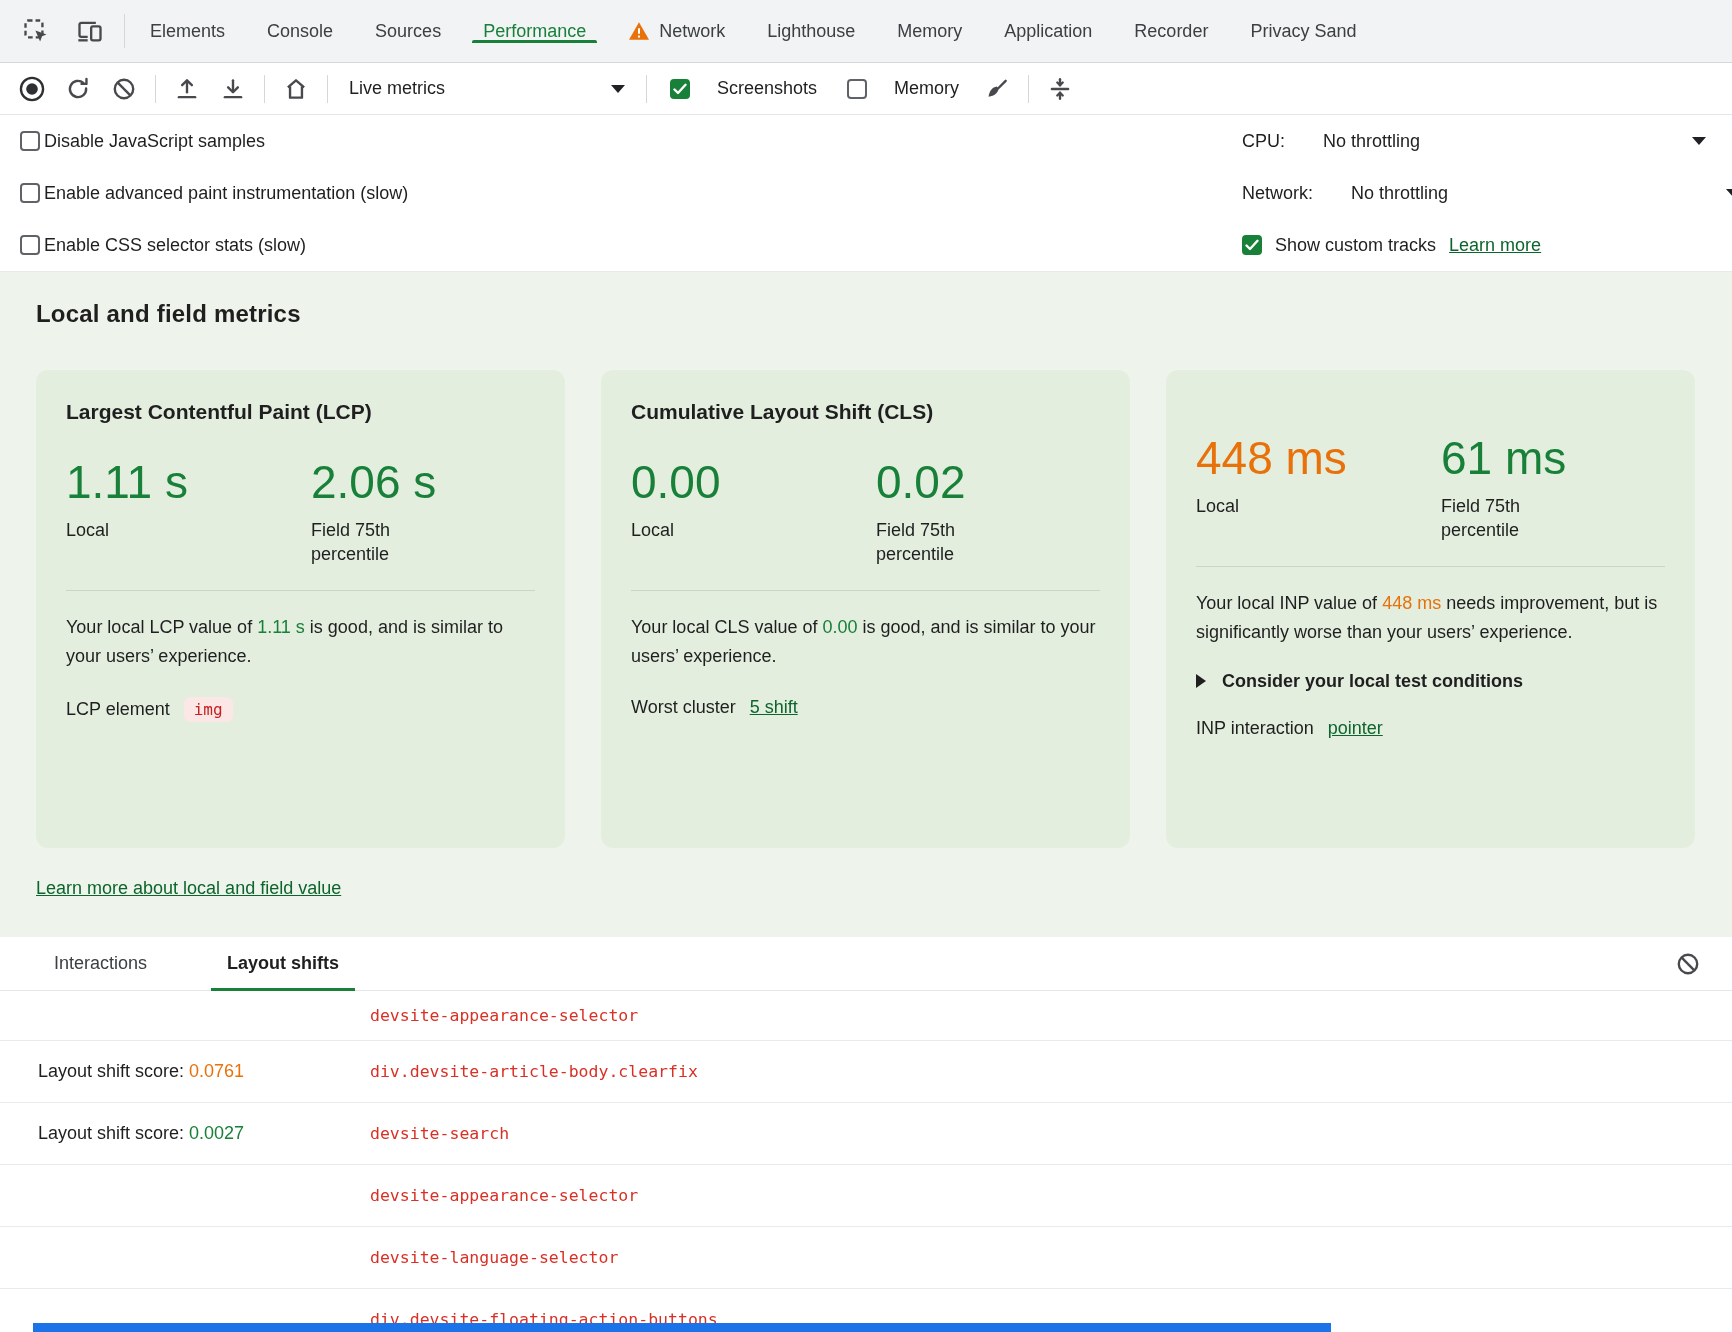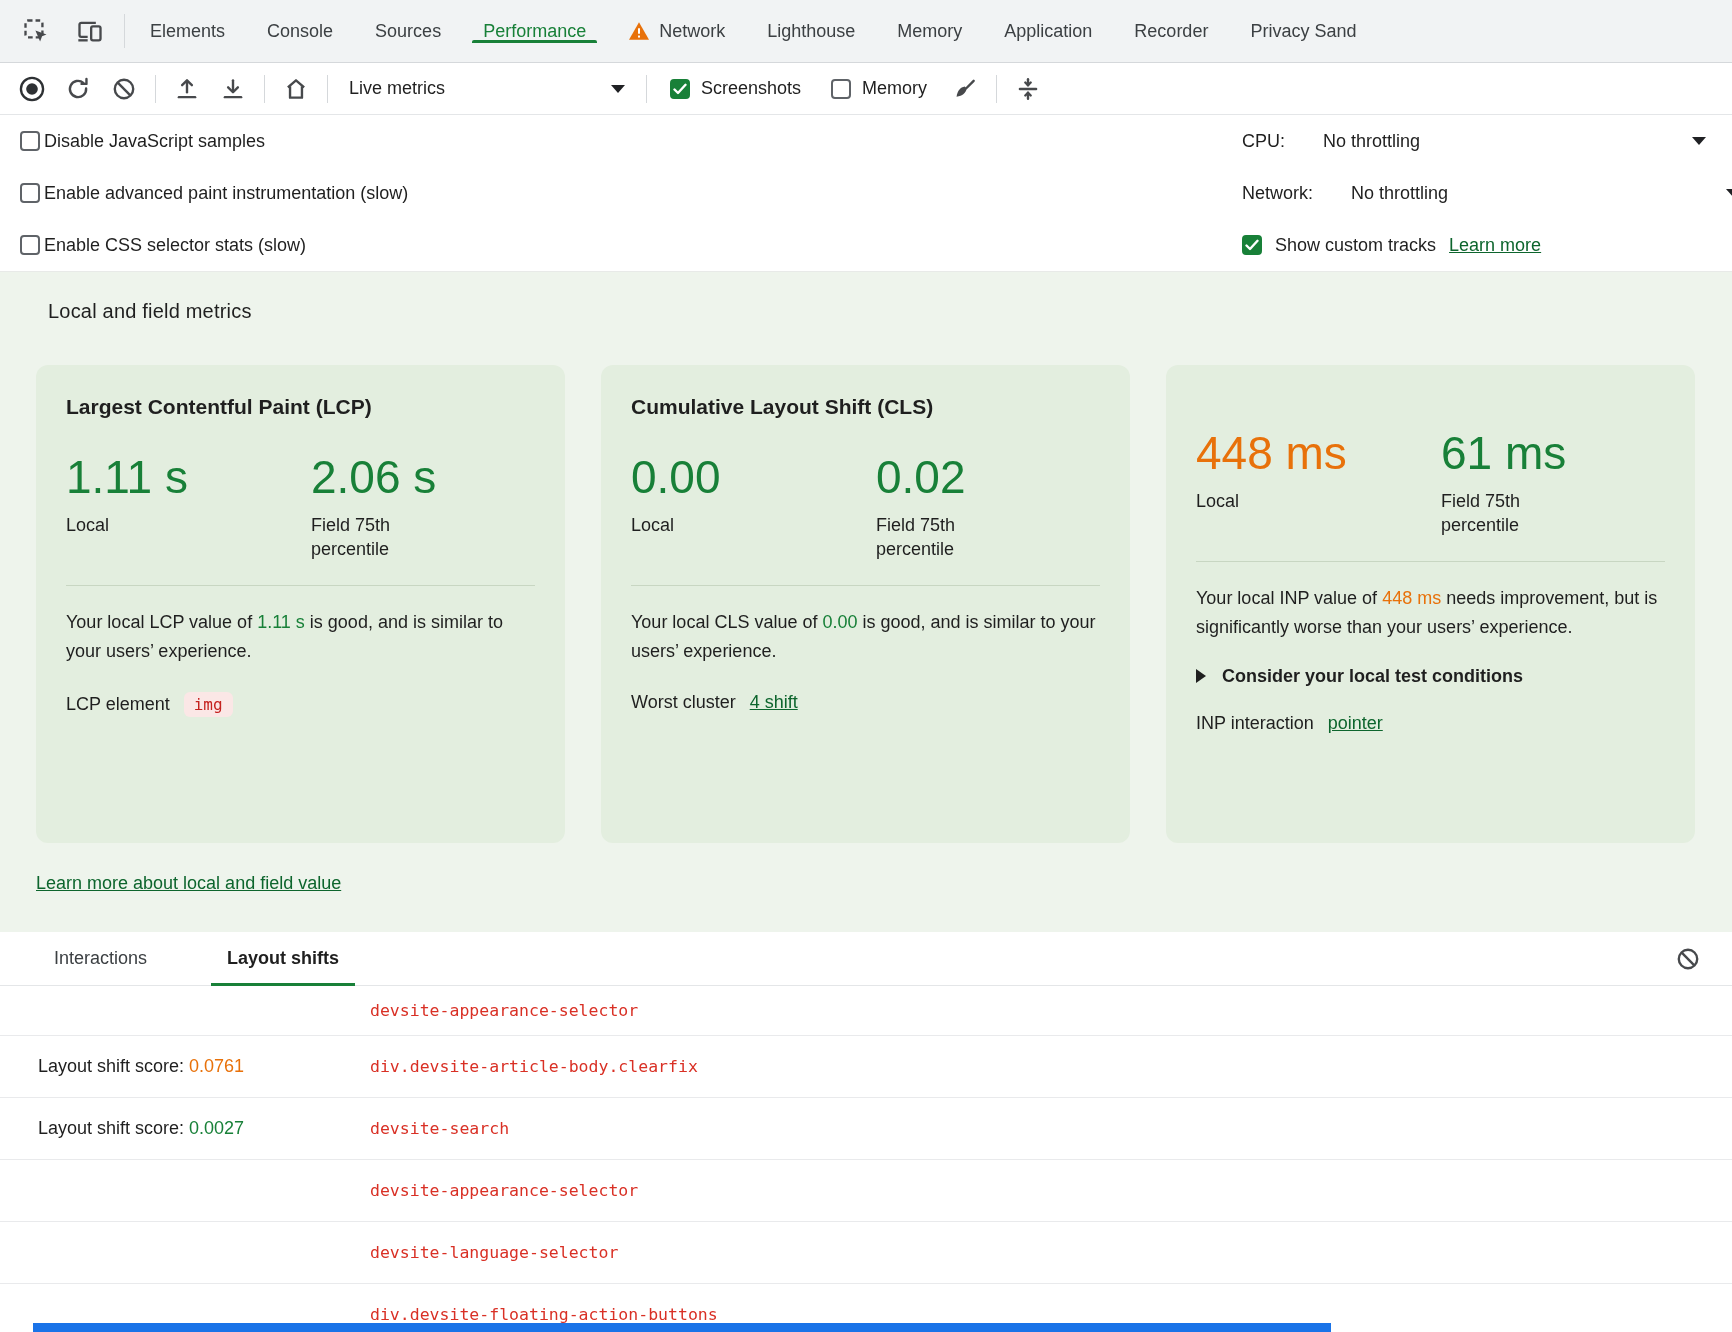--- a/index.html
+++ b/index.html
@@ -15,39 +15,39 @@
   .tabs{display:flex;align-items:center;}
   .tab{display:flex;align-items:center;gap:9px;padding:0 21px;font-size:18px;color:#3c4043;position:relative;cursor:pointer;white-space:nowrap;}
   .tab.active{color:#188038;}
   .tab.active::after{content:"";position:absolute;left:10px;right:10px;bottom:-1px;height:3px;background:#188038;border-radius:2px 2px 0 0;}
 
   
   .toolbar{flex:0 0 52px;background:#fff;border-bottom:1px solid #e4e6e8;display:flex;align-items:center;padding:0 10px;gap:2px;}
   .toolbar .vsep{height:28px;margin:0 7px;}
   .select{display:flex;align-items:center;font-size:18px;padding:0 12px;min-width:300px;cursor:pointer;}
   .caret{width:0;height:0;border-left:7px solid transparent;border-right:7px solid transparent;border-top:8px solid #202124;margin-left:auto;flex:0 0 auto;}
-  .check{display:flex;align-items:center;gap:11px;font-size:18px;padding:0 14px;cursor:pointer;white-space:nowrap;background:transparent;border:none;}
+  .check{display:flex;align-items:center;gap:27px;font-size:18px;padding:0 14px;cursor:pointer;white-space:nowrap;background:transparent;border:none;}
   .cb{width:20px;height:20px;border:2px solid #5f6368;border-radius:4px;background:#fff;display:flex;align-items:center;justify-content:center;flex:0 0 auto;}
   .cb.checked{background:#188038;border-color:#188038;}
 
   
   .settings{flex:0 0 157px;background:#fff;border-bottom:1px solid #e8eae8;display:flex;}
   .settings-left{flex:1;display:flex;flex-direction:column;}
   .settings-row{height:52px;display:flex;align-items:center;gap:4px;padding-left:20px;font-size:18px;cursor:pointer;}
   .settings-right{width:494px;display:flex;flex-direction:column;padding-left:4px;}
   .sel-row{height:52px;display:flex;align-items:center;font-size:18px;cursor:pointer;}
   .sel-row .sel-val{margin-left:38px;}
   .sel-row .caret{margin-right:26px;}
   .sel-row.clip .caret{margin-right:-8px;}
   .tracks-row{height:52px;display:flex;align-items:center;gap:13px;font-size:18px;}
   .link{color:#0d652d;text-decoration:underline;cursor:pointer;}
 
   
   .live-metrics{background:#eef4ec;padding:28px 36px 38px;}
-  .lm-heading{font-size:20px;font-weight:normal;letter-spacing:.2px;margin-left:12px;}
+  .lm-heading{font-size:24px;font-weight:bold;letter-spacing:.2px;}
   .cards{display:flex;gap:36px;margin-top:42px;}
   .card{width:529px;height:478px;background:#e3eedf;border-radius:12px;padding:30px;}
   .card-title{font-size:21px;font-weight:bold;}
   .vals{display:flex;margin-top:34px;}
   .val-col{width:245px;flex:0 0 auto;}
   .val-col.field{width:auto;}
   .metric-value{font-size:46px;line-height:1.08;white-space:nowrap;}
   .metric-label{font-size:18px;margin-top:10px;line-height:1.35;}
   .val-col.field .metric-label{max-width:120px;}
   .green{color:#188038;}
@@ -286,21 +286,21 @@
           </div>
           <div class="val-col field">
             <div class="metric-value green">0.02</div>
             <div class="metric-label">Field 75th percentile</div>
           </div>
         </div>
         <hr class="card-divider">
         <p class="card-desc"><span>Your local CLS value of </span><span class="green">0.00</span><span> is good, and is similar to your users’ experience.</span></p>
         <div class="card-footer">
           <span>Worst cluster</span>
-          <a class="link">4 shift</a>
+          <a class="link">5 shift</a>
         </div>
       </article>
 
       <article class="card">
         <div class="vals">
           <div class="val-col">
             <div class="metric-value orange">448 ms</div>
             <div class="metric-label">Local</div>
           </div>
           <div class="val-col field">

